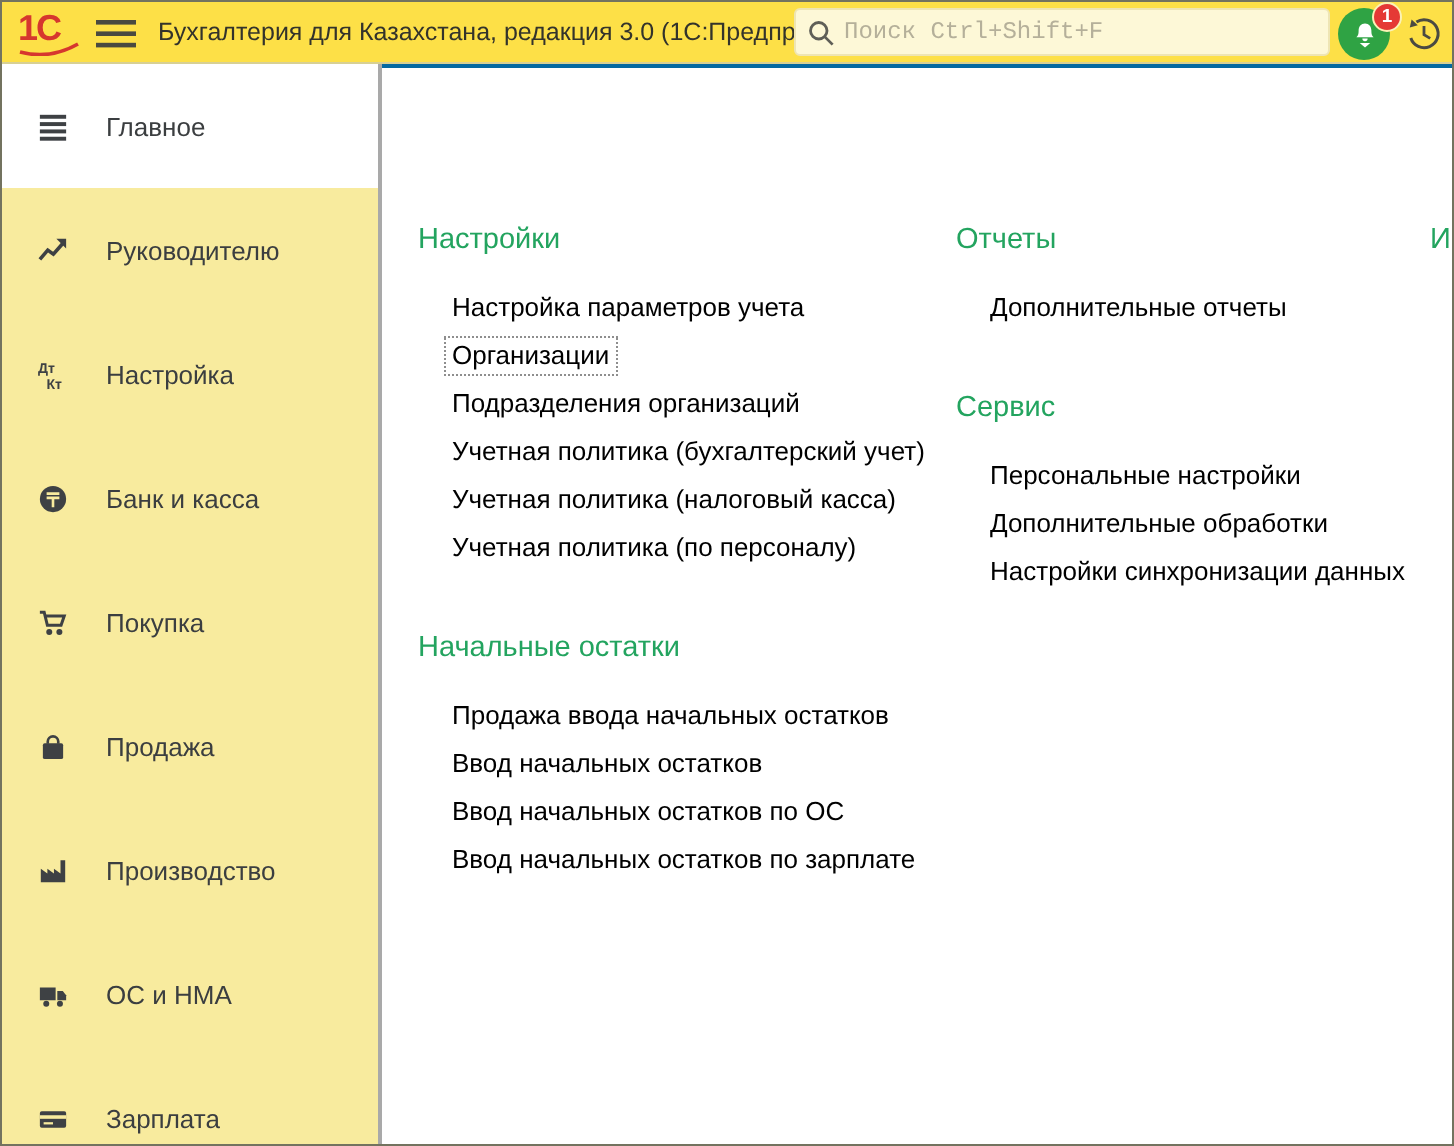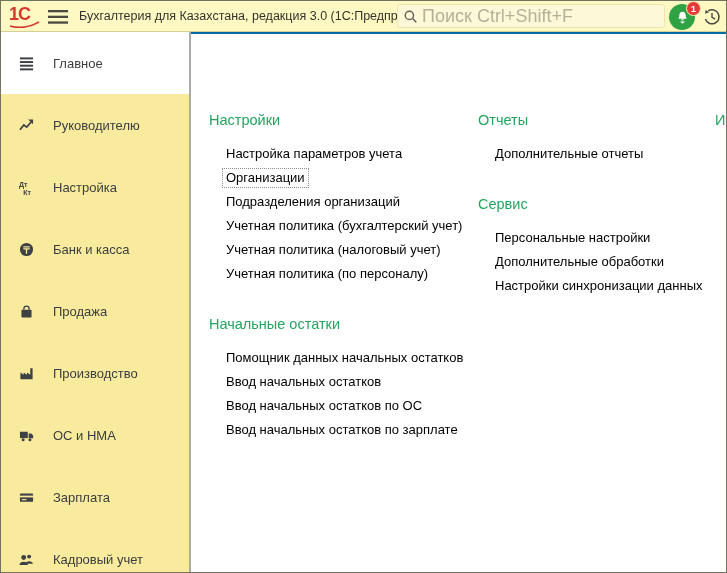--- a/index.html
+++ b/index.html
@@ -8,21 +8,21 @@
     font-family:"Liberation Sans","DejaVu Sans",sans-serif;
     background:#fff;
   }
   .window{
     position:relative;width:727px;height:573px;box-sizing:border-box;
     border:1px solid #73735f;overflow:hidden;background:#fff;
   }
   
   .topbar{
     position:absolute;left:0;top:0;right:0;height:30px;
-    background:#fef9c3;border-bottom:1px solid #d8d093;
+    background:#fde047;border-bottom:1px solid #d8d093;
     display:flex;align-items:center;
   }
   .logo{position:absolute;left:8px;top:4px;width:34px;height:24px;}
   .logo .logo-text{
     font-weight:bold;font-size:18px;color:#d6372e;letter-spacing:-1px;
     line-height:18px;display:block;
   }
   .logo svg{position:absolute;left:0;top:15px;}
   .tb-hamburger{position:absolute;left:47px;top:9px;width:20px;height:14px;cursor:pointer;}
   .tb-title{
@@ -30,22 +30,22 @@
     font-size:12.5px;color:#33332b;white-space:nowrap;
   }
   .searchbox{
     position:absolute;left:396px;top:3px;width:268px;height:24px;
     background:#fdf8d7;border:1px solid #eee5b4;border-radius:3px;
     display:flex;align-items:center;box-sizing:border-box;
   }
   .searchbox svg{margin:0 4px 0 5px;flex:none;}
   .searchbox input{
     flex:1;border:none;outline:none;background:transparent;
-    font-family:Liberation Sans, sans-serif;
-    font-size:18px;color:#4a4a40;padding:0;
+    font-family:Liberation Mono, monospace;
+    font-size:12px;color:#4a4a40;padding:0;
   }
   .searchbox input::placeholder{color:#b5b09a;opacity:1;}
   .bell-btn{
     position:absolute;left:668px;top:3px;width:26px;height:26px;border-radius:50%;
     background:#2fa344;display:flex;align-items:center;justify-content:center;cursor:pointer;
   }
   .bell-badge{
     position:absolute;right:-6px;top:-3px;width:13px;height:13px;border-radius:50%;
     background:#e53935;border:1.5px solid #fbf2b6;
     color:#fff;font-size:9.5px;font-weight:bold;text-align:center;line-height:13px;
@@ -172,20 +172,30 @@
               <g stroke="#f8eb9e" stroke-width="1.4" fill="none">
                 <path d="M4.6 5.1h6.8M4.6 7.4h6.8M8 7.4v5"></path>
               </g>
             </svg>
           </span>
           <span class="sb-label">Банк и касса</span>
         </div>
         <div class="sb-item">
           <span class="sb-icon">
             <svg viewBox="0 0 16 16" width="15" height="15">
+              <path d="M1 2.2h2.3L5 9.2h7.3L14 4.2H4.3" fill="none" stroke="#3e4144" stroke-width="1.6"></path>
+              <circle cx="6" cy="12.8" r="1.6" fill="#3e4144"></circle>
+              <circle cx="11.4" cy="12.8" r="1.6" fill="#3e4144"></circle>
+            </svg>
+          </span>
+          <span class="sb-label">Покупка</span>
+        </div>
+        <div class="sb-item">
+          <span class="sb-icon">
+            <svg viewBox="0 0 16 16" width="15" height="15">
               <path d="M5.2 6.2V5.1a2.8 2.8 0 0 1 5.6 0v1.1" fill="none" stroke="#3e4144" stroke-width="1.4"></path>
               <rect x="2.6" y="6" width="10.8" height="8.4" rx="1" fill="#3e4144"></rect>
             </svg>
           </span>
           <span class="sb-label">Продажа</span>
         </div>
         <div class="sb-item">
           <span class="sb-icon">
             <svg viewBox="0 0 16 16" width="15" height="15">
               <path d="M1.5 14V6.8l3.5 2.5V6.8l3.5 2.5V6.8L12 9.3V2.3h2.5V14z" fill="#3e4144"></path>
@@ -243,24 +253,24 @@
           <span class="sb-label">Отчеты</span>
         </div>
       </div>
     <div class="content">
         <div class="col col0">
           <div class="sec-header">Настройки</div>
           <div class="fn-link"><span>Настройка параметров учета</span></div>
           <div class="fn-link focused"><span>Организации</span></div>
           <div class="fn-link"><span>Подразделения организаций</span></div>
           <div class="fn-link"><span>Учетная политика (бухгалтерский учет)</span></div>
-          <div class="fn-link"><span>Учетная политика (налоговый учет)</span></div>
+          <div class="fn-link"><span>Учетная политика (налоговый касса)</span></div>
           <div class="fn-link"><span>Учетная политика (по персоналу)</span></div>
           <div class="sec-header sec-gap">Начальные остатки</div>
-          <div class="fn-link"><span>Помощник данных начальных остатков</span></div>
+          <div class="fn-link"><span>Продажа ввода начальных остатков</span></div>
           <div class="fn-link"><span>Ввод начальных остатков</span></div>
           <div class="fn-link"><span>Ввод начальных остатков по ОС</span></div>
           <div class="fn-link"><span>Ввод начальных остатков по зарплате</span></div>
         </div>
         <div class="col col1">
           <div class="sec-header">Отчеты</div>
           <div class="fn-link"><span>Дополнительные отчеты</span></div>
           <div class="sec-header sec-gap">Сервис</div>
           <div class="fn-link"><span>Персональные настройки</span></div>
           <div class="fn-link"><span>Дополнительные обработки</span></div>

